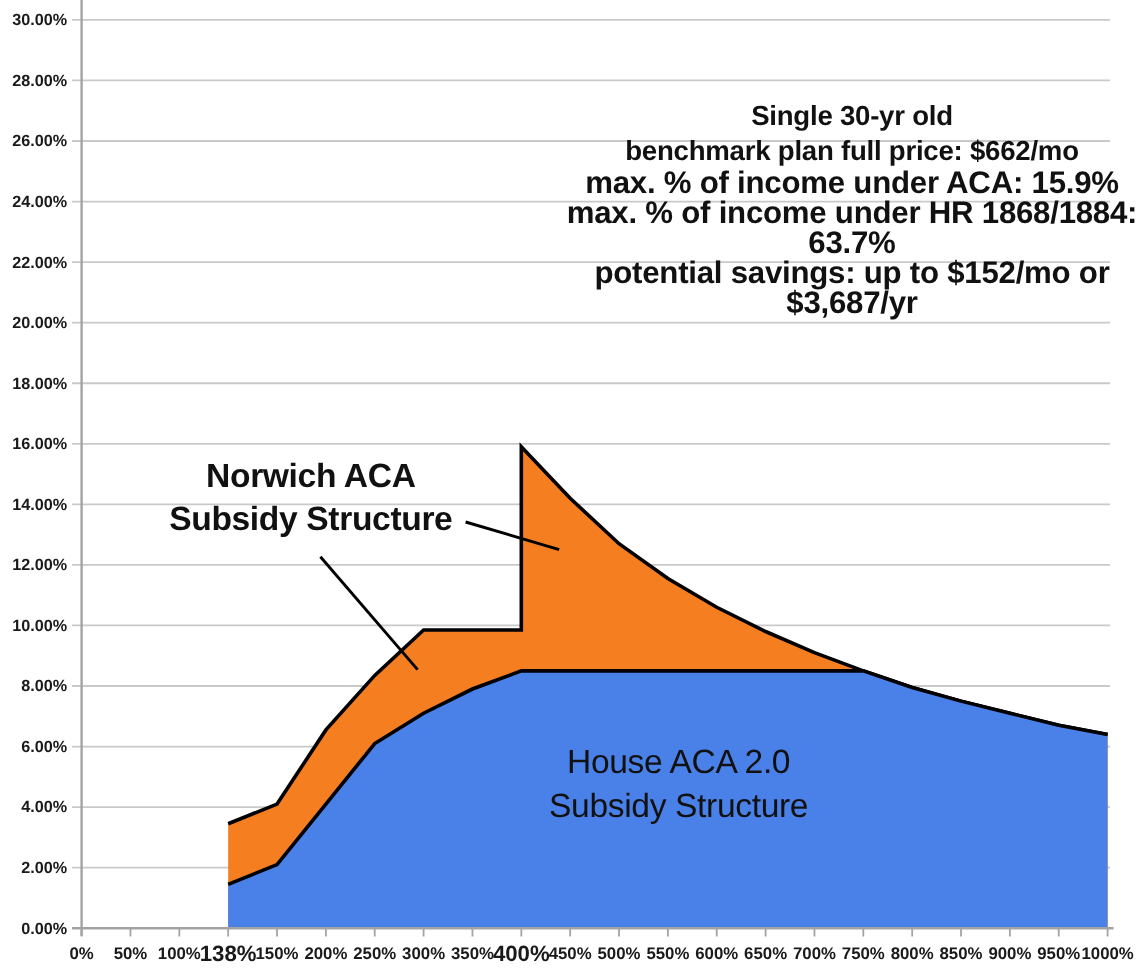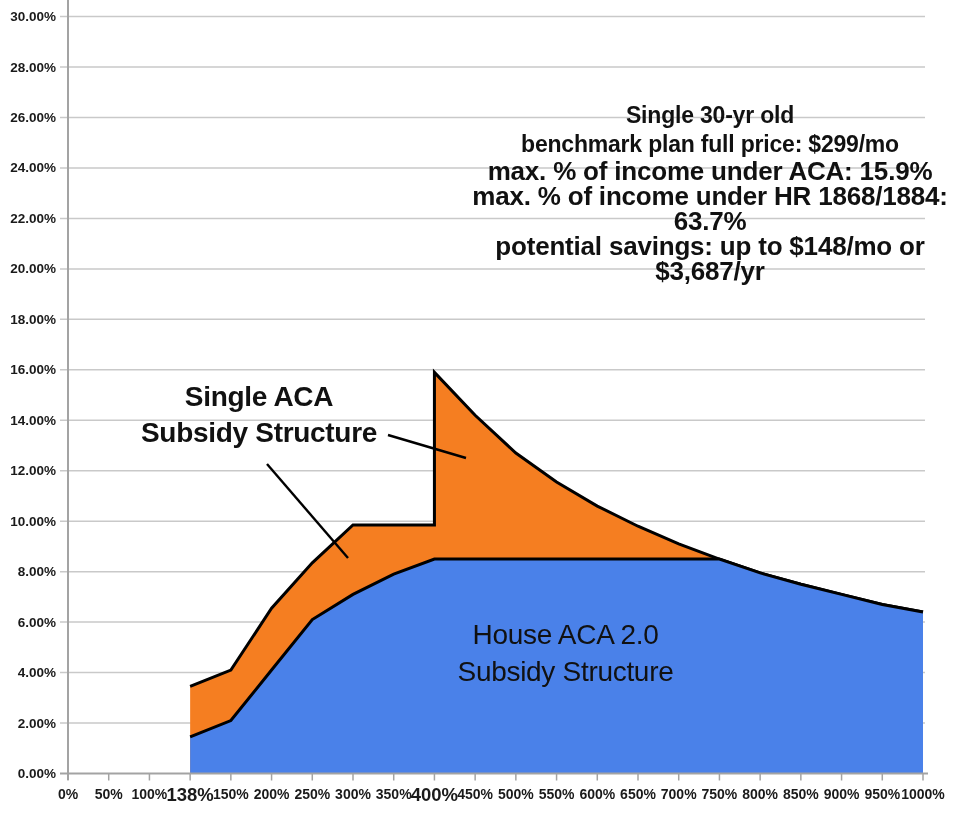--- a/index.html
+++ b/index.html
@@ -2,21 +2,21 @@
 <html><head>
 <meta charset="utf-8">
 <style>
   html,body{margin:0;padding:0;background:#fff;}
   .stage{position:relative;width:954px;height:816px;background:#fff;overflow:hidden;
          font-family:"Liberation Sans","DejaVu Sans",sans-serif;}
   svg{position:absolute;left:0;top:0;}
   .ylab{font:bold 13.5px "Liberation Sans","DejaVu Sans",sans-serif;fill:#1a1a1a;}
   .xlab{font:bold 14px "Liberation Sans","DejaVu Sans",sans-serif;fill:#1a1a1a;}
   .xlab-big{font:bold 18.5px "Liberation Sans","DejaVu Sans",sans-serif;fill:#1a1a1a;}
-  .annotation{position:absolute;left:468px;top:101px;width:484px;text-align:center;
+  .annotation{position:absolute;left:468px;top:82px;width:484px;text-align:center;
               font-weight:bold;color:#111;letter-spacing:-0.2px;}
   .ann-lg{font-size:23px;line-height:29px;}
   .ann-sm{font-size:26px;line-height:25px;}
   .label-aca{position:absolute;left:106px;top:379px;width:306px;text-align:center;
              font-weight:bold;font-size:28px;line-height:36px;color:#111;letter-spacing:-0.3px;}
   .label-house{position:absolute;left:363px;top:616px;width:405px;text-align:center;
                font-weight:normal;font-size:28px;line-height:37px;color:#111;letter-spacing:-0.3px;}
 </style>
 </head>
 <body>
@@ -117,28 +117,28 @@
         <text x="923" y="799" text-anchor="middle" class="xlab">1000%</text>
       </g>
       <g>
         <line x1="388" y1="435" x2="466" y2="458" stroke="#000000" stroke-width="2.4"></line>
         <line x1="267" y1="464" x2="348" y2="558" stroke="#000000" stroke-width="2.4"></line>
       </g>
     </svg>
 
   <div class="annotation">
     <div class="ann-lg">Single 30-yr old</div>
-    <div class="ann-lg">benchmark plan full price: $299/mo</div>
+    <div class="ann-lg">benchmark plan full price: $662/mo</div>
     <div class="ann-sm">max. % of income under ACA: 15.9%</div>
     <div class="ann-sm">max. % of income under HR 1868/1884: 63.7%</div>
-    <div class="ann-sm">potential savings: up to $148/mo or $3,687/yr</div>
+    <div class="ann-sm">potential savings: up to $152/mo or $3,687/yr</div>
   </div>
 
   <div class="label-aca">
-    <div>Single ACA</div>
+    <div>Norwich ACA</div>
     <div>Subsidy Structure</div>
   </div>
 
   <div class="label-house">
     <div>House ACA 2.0</div>
     <div>Subsidy Structure</div>
   </div>
 </div>
 
 </body></html>

